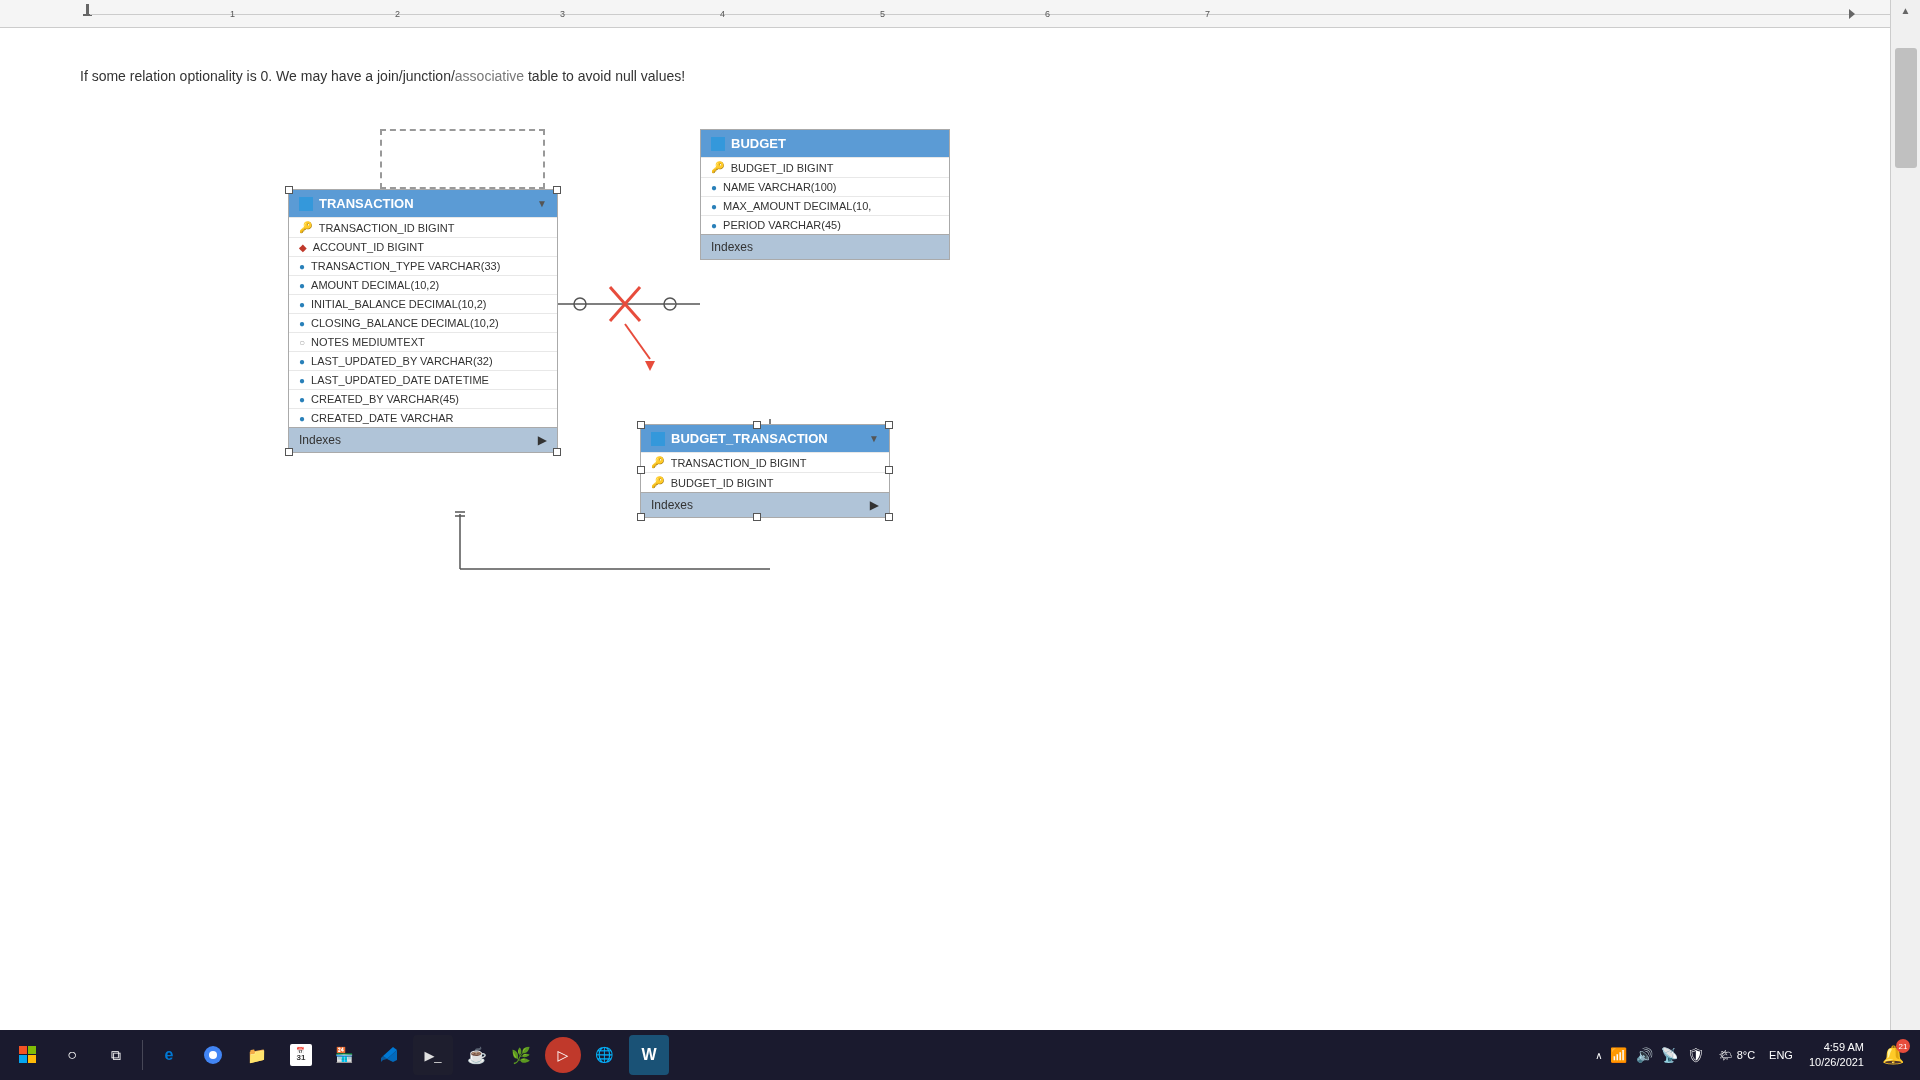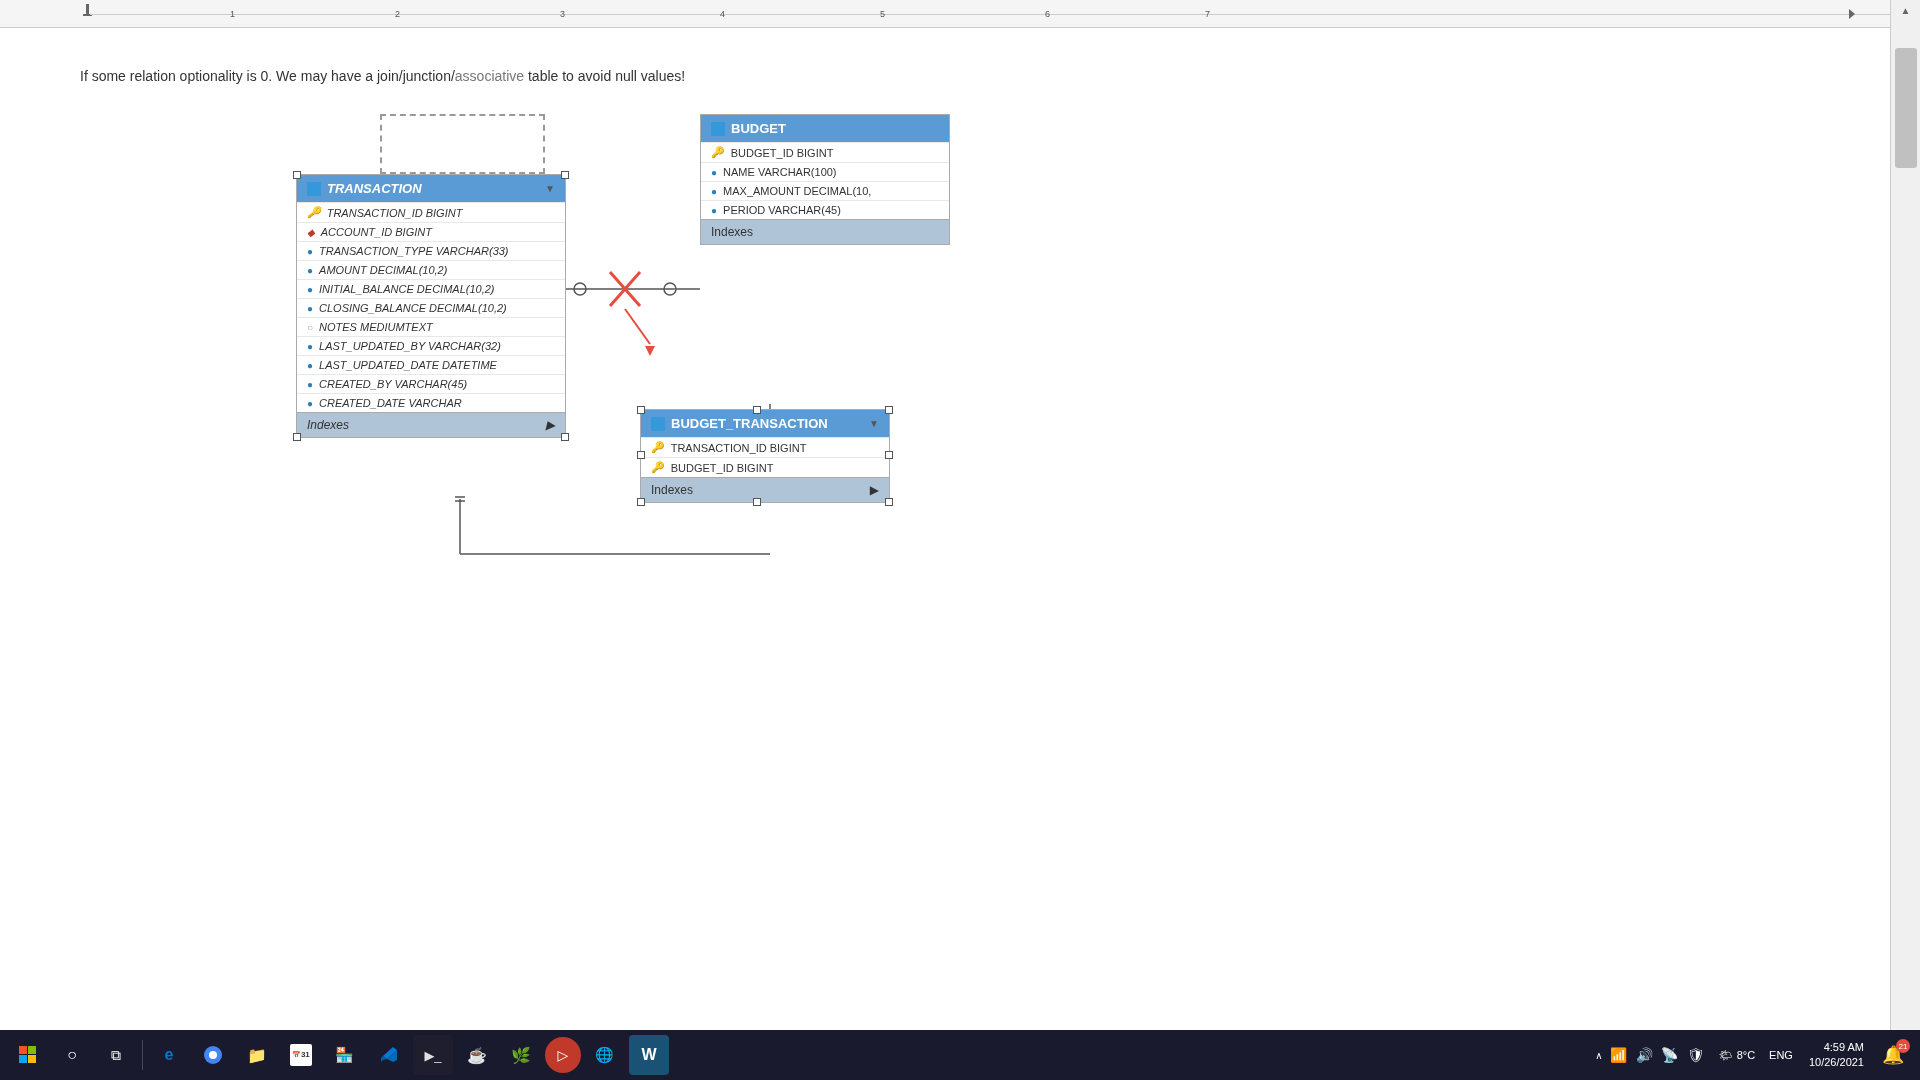--- a/index.html
+++ b/index.html
@@ -58,21 +58,21 @@
     
     .title-annotation {
       color: #2e7db8;
       font-size: 22px;
       font-weight: 400;
       margin-bottom: 8px;
     }
     .subtitle-text {
       font-size: 14px;
       color: #333;
-      margin-bottom: 30px;
+      margin-bottom: 45px;
     }
     .subtitle-link {
       color: #777;
     }
 
     
     .erd-diagram {
       position: relative;
       width: 700px;
       height: 480px;
@@ -306,21 +306,21 @@
         <line x1="175" y1="383" x2="185" y2="383" stroke="#555" stroke-width="1.5"></line>
         <line x1="175" y1="387" x2="185" y2="387" stroke="#555" stroke-width="1.5"></line>
 
         <line x1="485" y1="350" x2="495" y2="355" stroke="#555" stroke-width="1.5"></line>
         <line x1="485" y1="360" x2="495" y2="355" stroke="#555" stroke-width="1.5"></line>
         <line x1="490" y1="350" x2="490" y2="365" stroke="#555" stroke-width="1.5"></line>
       </svg>
 
       <div class="dashed-box" style="top:0;left:100px;width:165px;height:60px;"></div>
 
-      <div class="db-table" style="top:60px;left:16px;width:270px;font-style:italic;">
+      <div class="db-table" style="top:60px;left:8px;width:270px;">
         <div class="db-table-header blue-header">
           <div class="icon-table-blue"></div>
           <span>TRANSACTION</span>
           <span style="margin-left:auto;" class="icon-dropdown">▼</span>
         </div>
         <div class="db-table-row">
           <span style="color:#f0a500;font-size:11px;">🔑</span>
           <span>TRANSACTION_ID BIGINT</span>
         </div>
         <div class="db-table-row">
@@ -453,21 +453,21 @@
   <div class="taskbar-btn" style="color:#0078d4;font-size:16px;font-weight:bold;">e</div>
   <div class="taskbar-btn">
     <svg width="20" height="20" viewBox="0 0 20 20">
       <circle cx="10" cy="10" r="9" fill="#4285f4"></circle>
       <circle cx="10" cy="10" r="4" fill="white"></circle>
       <path d="M10 1 L19 10 L10 19 Z" fill="none"></path>
     </svg>
   </div>
   <div class="taskbar-btn" style="font-size:16px;">📁</div>
   <div class="taskbar-btn" style="font-size:15px;">
-    <div style="background:white;color:#e74c3c;font-size:9px;width:22px;height:22px;display:flex;align-items:center;justify-content:center;border-radius:2px;font-weight:bold;flex-direction:row;line-height:1.1;">
+    <div style="background:white;color:#e74c3c;font-size:9px;width:22px;height:22px;display:flex;align-items:center;justify-content:center;border-radius:2px;font-weight:bold;flex-direction:column;line-height:1.1;">
       <span style="color:#e74c3c;font-size:7px;">📅</span>
       <span style="color:#333;font-size:8px;">31</span>
     </div>
   </div>
   <div class="taskbar-btn" style="font-size:15px;">🏪</div>
   <div class="taskbar-btn">
     <svg width="20" height="20" viewBox="0 0 20 20">
       <path d="M14 2 L4 11 L8 14 L18 5 Z" fill="#0078d4"></path>
       <path d="M4 11 L2 13 L2 17 L4 15 L8 14 Z" fill="#0078d4" opacity="0.7"></path>
       <path d="M18 5 L18 15 L14 17 L8 14 L18 5Z" fill="#0078d4" opacity="0.85"></path>

